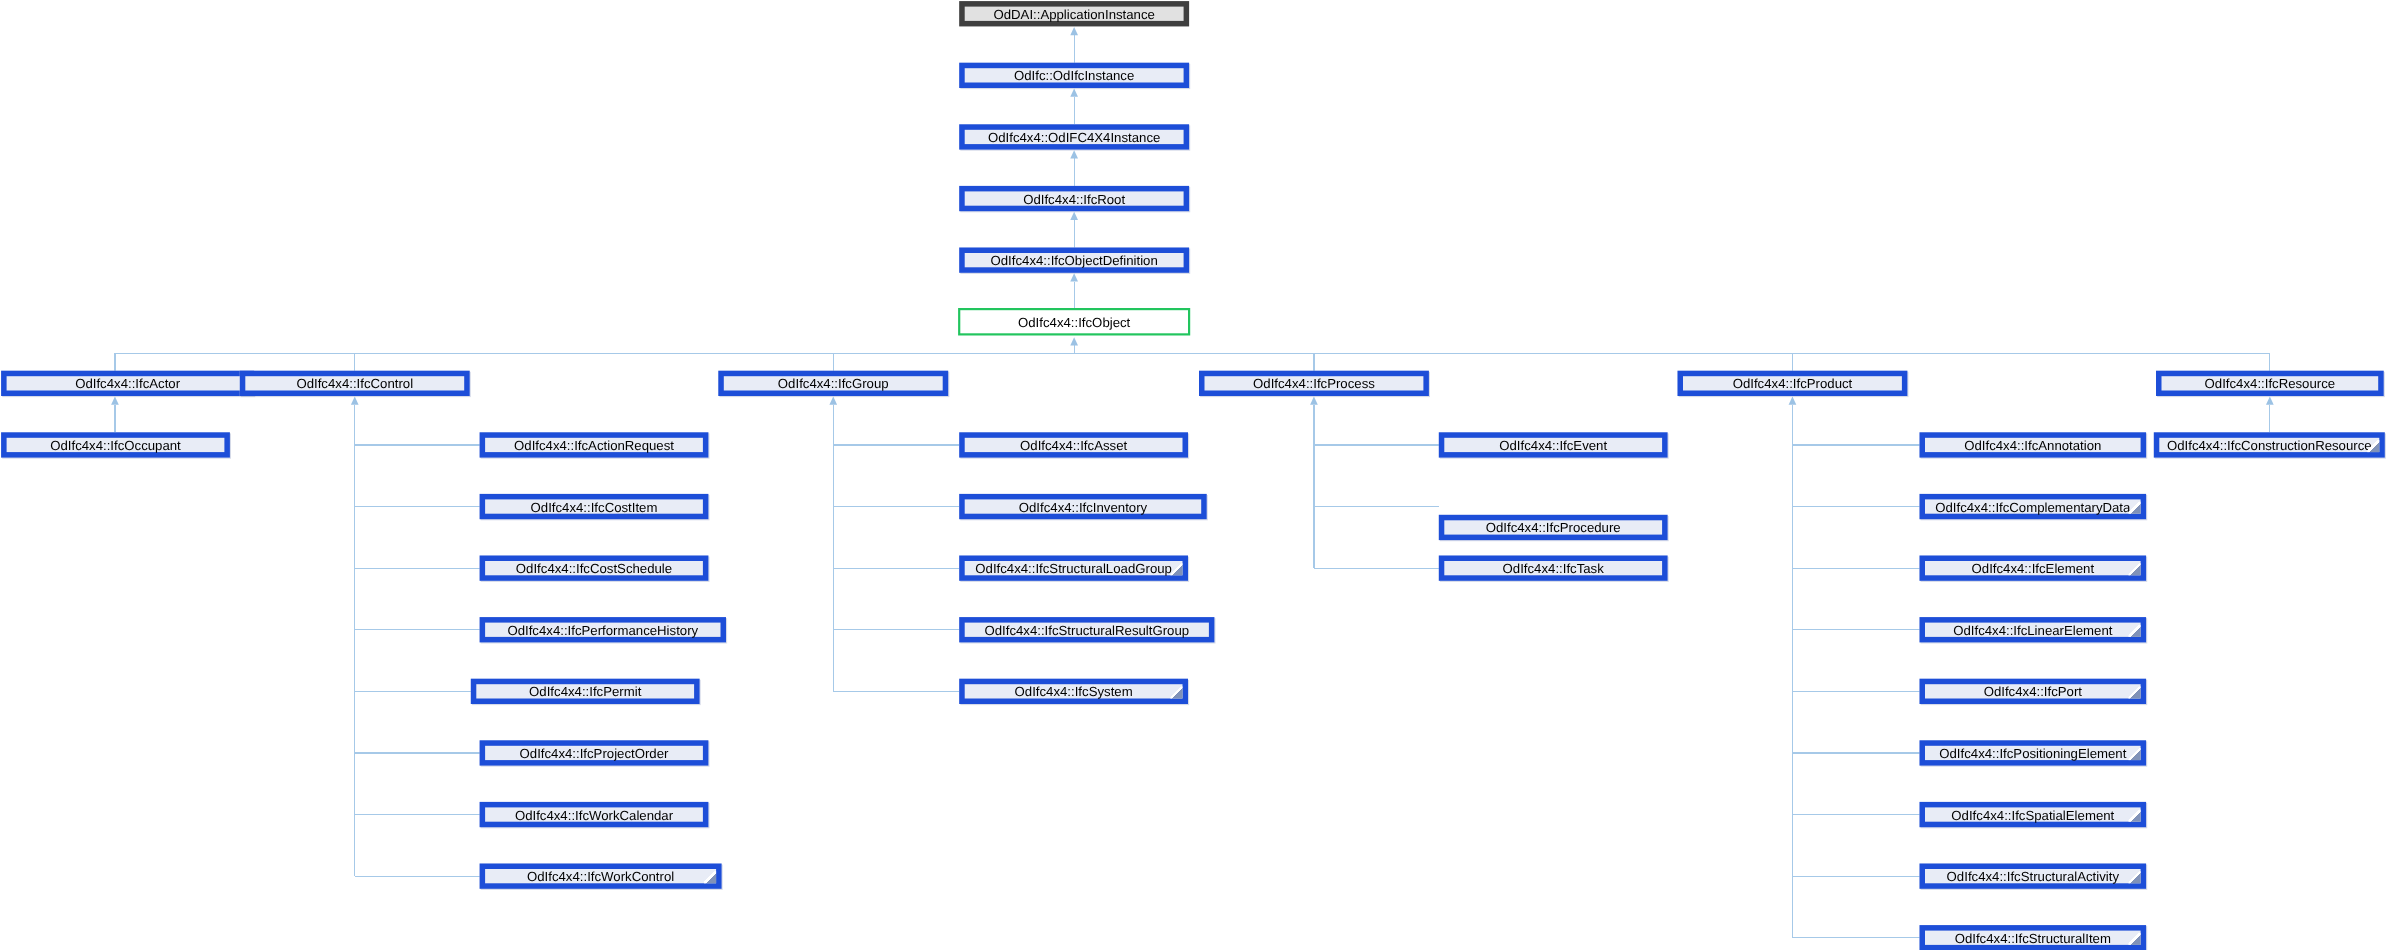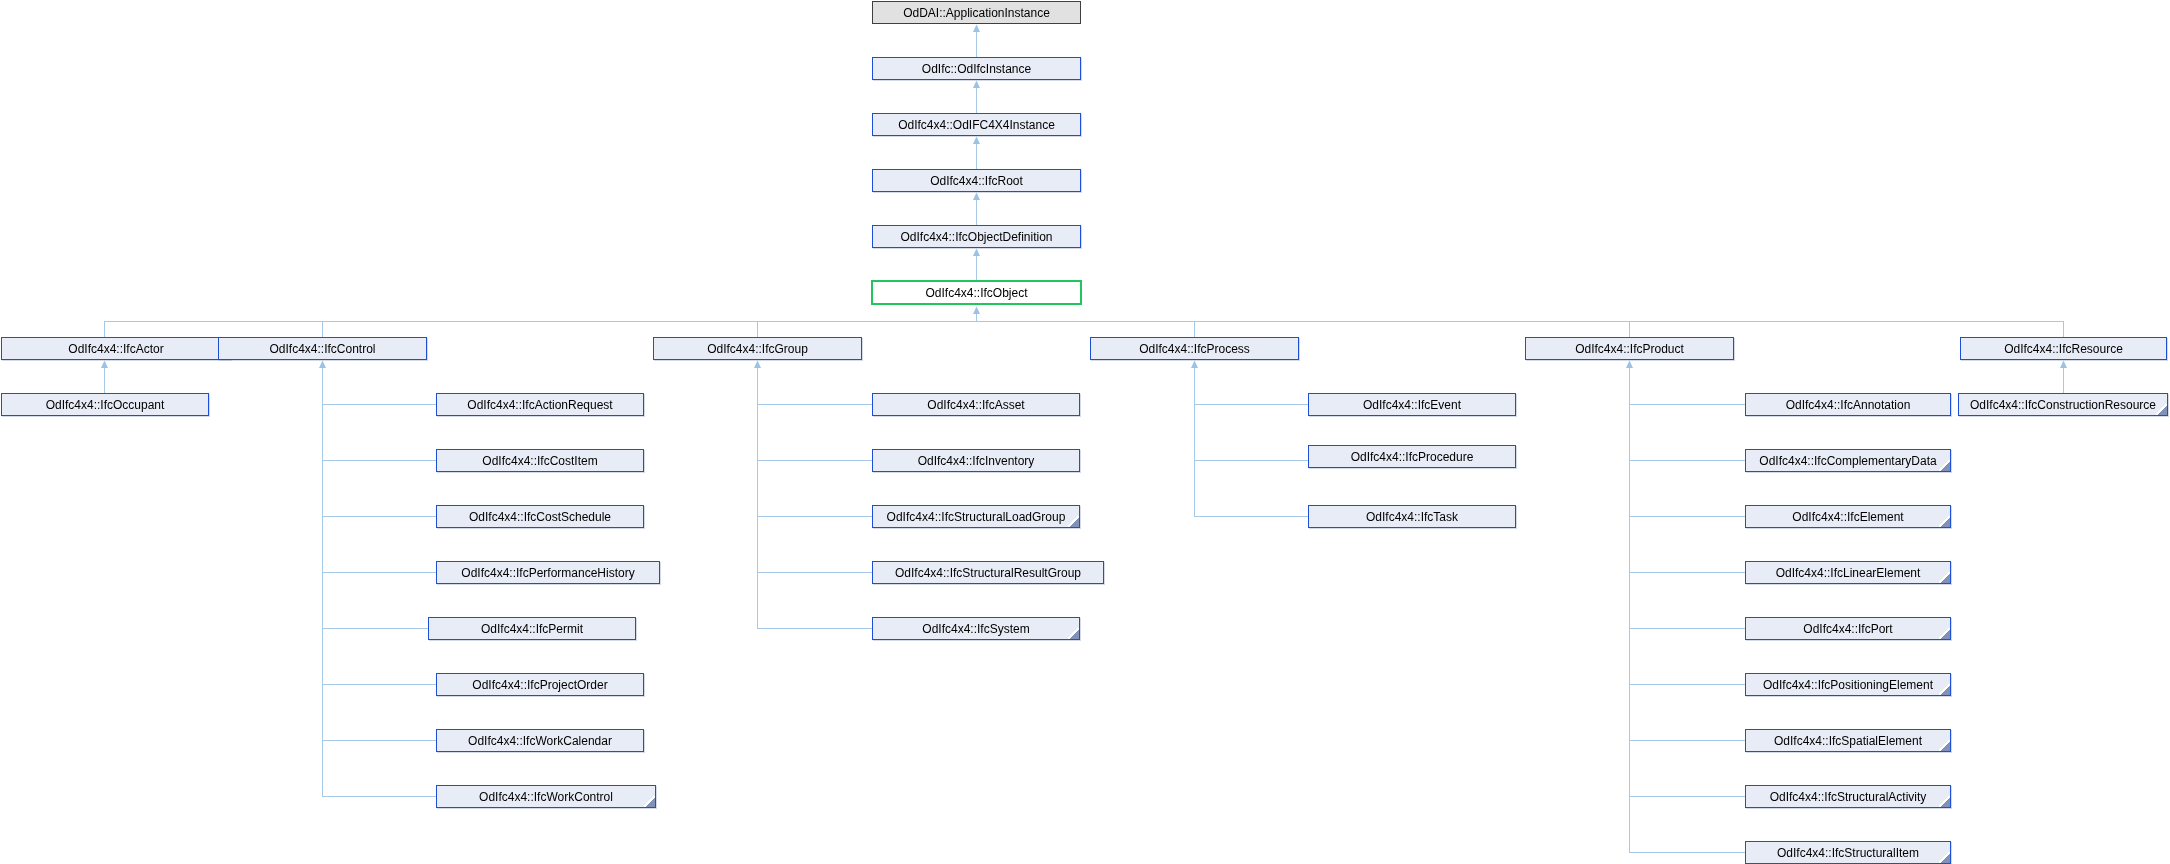--- a/index.html
+++ b/index.html
@@ -9,21 +9,21 @@
     background:#ffffff;
     font-family:"Liberation Sans", sans-serif;
     overflow:hidden;
   }
   #edges { position:absolute; left:0; top:0; }
   .node {
     position:absolute;
     box-sizing:border-box;
     height:23px;
     background:#E8ECF6;
-    border:1px solid #1d4ed8;
+    border:5px solid #1d4ed8;
     box-shadow:1px 1px 0 rgba(135,148,188,0.35);
     display:flex; align-items:center; justify-content:center;
     font-size:12px; color:#000;
     white-space:nowrap;
     cursor:pointer;
     z-index:2;
   }
   .node.root {
     background:#E1E1E1;
     border-color:#3F3F3F;
@@ -146,37 +146,37 @@
   <div class="node" style="left:436px;top:729px;width:208px">
       <span class="lbl">OdIfc4x4::IfcWorkCalendar</span>
     </div>
   <div class="node truncated" style="left:436px;top:785px;width:220px">
       <span class="lbl">OdIfc4x4::IfcWorkControl</span>
     </div>
 
   <div class="node" style="left:872px;top:393px;width:208px">
       <span class="lbl">OdIfc4x4::IfcAsset</span>
     </div>
-  <div class="node" style="left:872px;top:449px;width:208px">
+  <div class="node" style="left:872px;top:449px;width:225px">
       <span class="lbl">OdIfc4x4::IfcInventory</span>
     </div>
   <div class="node truncated" style="left:872px;top:505px;width:208px">
       <span class="lbl">OdIfc4x4::IfcStructuralLoadGroup</span>
     </div>
   <div class="node" style="left:872px;top:561px;width:232px">
       <span class="lbl">OdIfc4x4::IfcStructuralResultGroup</span>
     </div>
   <div class="node truncated" style="left:872px;top:617px;width:208px">
       <span class="lbl">OdIfc4x4::IfcSystem</span>
     </div>
 
   <div class="node" style="left:1308px;top:393px;width:208px">
       <span class="lbl">OdIfc4x4::IfcEvent</span>
     </div>
-  <div class="node" style="left:1308px;top:445px;width:208px">
+  <div class="node" style="left:1308px;top:468px;width:208px">
       <span class="lbl">OdIfc4x4::IfcProcedure</span>
     </div>
   <div class="node" style="left:1308px;top:505px;width:208px">
       <span class="lbl">OdIfc4x4::IfcTask</span>
     </div>
 
   <div class="node" style="left:1745px;top:393px;width:206px">
       <span class="lbl">OdIfc4x4::IfcAnnotation</span>
     </div>
   <div class="node truncated" style="left:1745px;top:449px;width:206px">

